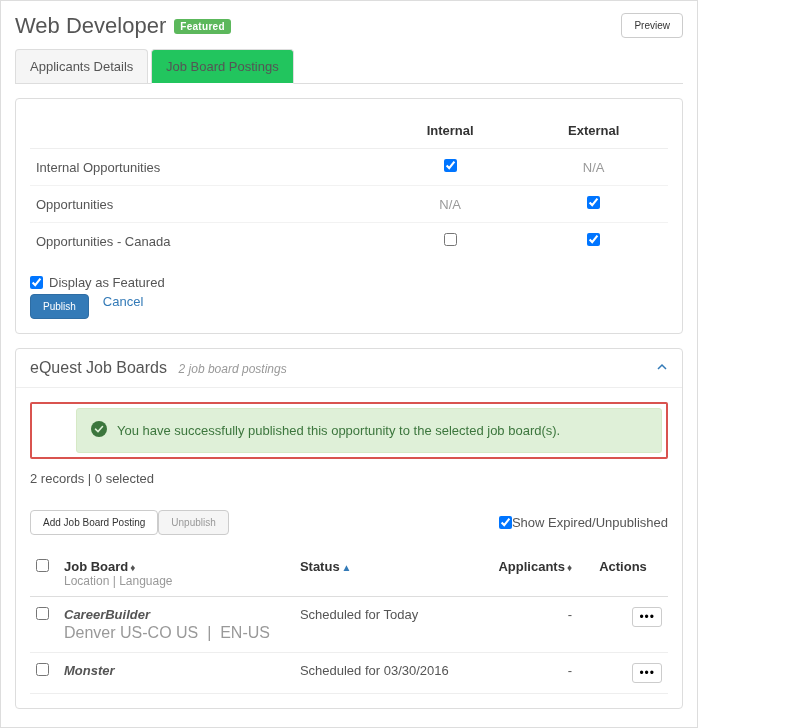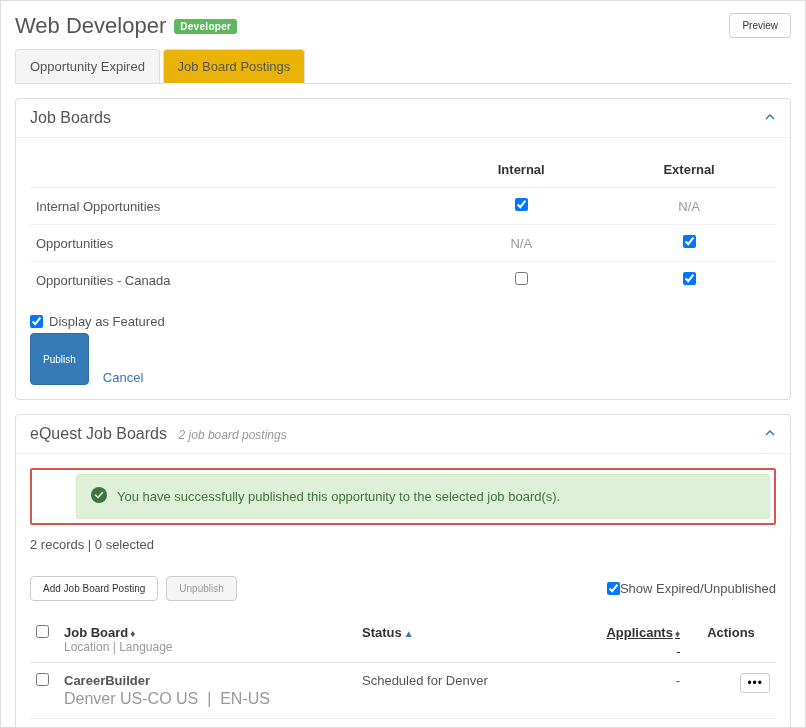--- a/index.html
+++ b/index.html
@@ -1,106 +1,98 @@
 <!DOCTYPE html>
 <html><head>
 <meta charset="utf-8">
 <style>
 * { box-sizing: border-box; margin: 0; padding: 0; }
 body { font-family: "Helvetica Neue", Helvetica, Arial, sans-serif; font-size: 13px; color: #333; background: #fff; }
-.page-container { width: 806px; height: 728px; border: 1px solid #ddd; padding: 12px 14px; overflow: hidden; }
+.page-container { width: 698px; height: 728px; border: 1px solid #ddd; padding: 12px 14px; overflow: hidden; }
 
 
 .page-header { display: flex; justify-content: space-between; align-items: flex-start; margin-bottom: 10px; }
 .header-left { display: flex; align-items: center; gap: 8px; }
 .page-title { font-size: 22px; font-weight: 400; color: #555; }
 .status-badge { background: #5cb85c; color: #fff; font-size: 10px; font-weight: 600; padding: 2px 6px; border-radius: 3px; letter-spacing: 0.3px; }
 .btn { background: #fff; border: 1px solid #ccc; border-radius: 4px; padding: 6px 12px; font-size: 10px; color: #333; cursor: pointer; }
 .btn-primary { background: #337ab7; border-color: #2e6da4; color: #fff; }
 .btn-disabled { background: #f5f5f5; color: #999; cursor: not-allowed; }
 
 
 .tabs { border-bottom: 1px solid #ddd; margin-bottom: 14px; }
 .tab { display: inline-block; padding: 9px 14px; font-size: 13px; color: #555; background: #f5f5f5; border: 1px solid #ddd; border-bottom: none; margin-right: -1px; cursor: pointer; border-radius: 4px 4px 0 0; position: relative; }
-.tab.active { background: #eab308; color: #555; border-bottom: 1px solid #fff; margin-bottom: -1px; }
+.tab.active { background: #22c55e; color: #555; border-bottom: 1px solid #fff; margin-bottom: -1px; }
 
 
 .panel { border: 1px solid #ddd; border-radius: 4px; margin-bottom: 14px; }
 .panel-header { display: flex; justify-content: space-between; align-items: center; padding: 10px 14px; border-bottom: 1px solid #eee; }
 .panel-title { font-size: 16px; font-weight: 400; color: #555; }
 .panel-subtitle { font-size: 12px; color: #999; font-style: italic; margin-left: 8px; }
 .panel-body { padding: 14px; }
 .collapse-icon { color: #337ab7; font-size: 13px; cursor: pointer; }
 
 
 .jb-table { width: 100%; border-collapse: collapse; }
 .jb-table th { font-weight: 600; color: #333; text-align: center; padding: 10px 6px; border-bottom: 1px solid #eee; font-size: 13px; }
 .jb-table th:first-child { text-align: left; }
 .jb-table td { padding: 10px 6px; color: #555; border-bottom: 1px solid #f2f2f2; text-align: center; }
 .jb-table td:first-child { text-align: left; }
 .jb-table tr:last-child td { border-bottom: none; }
 .na-text { color: #999; }
 .cb-row { display: flex; align-items: center; gap: 6px; margin-top: 16px; margin-bottom: 4px; color: #555; }
 .actions-row { display: flex; gap: 14px; }
-.link { color: #337ab7; cursor: pointer; font-size: 13px; margin-top: 37px; }
+.link { color: #337ab7; cursor: pointer; font-size: 13px; }
 
 
 .alert-highlight { border: 2px solid #d9534f; border-radius: 2px; padding: 4px; margin-bottom: 12px; }
 .alert-success { background: #dff0d8; border: 1px solid #d6e9c6; color: #3c763d; padding: 12px 14px; border-radius: 3px; display: flex; align-items: center; gap: 10px; font-size: 13px; margin-left: 40px; }
 .check-icon { width: 16px; height: 16px; }
 
 
 .subhead-row { display: flex; justify-content: space-between; align-items: center; margin-bottom: 14px; color: #555; font-size: 13px; }
 .toolbar-row { display: flex; justify-content: space-between; align-items: center; margin-top: 24px; margin-bottom: 16px; }
-.toolbar-left { display: flex; gap: 8px; justify-content: space-between; }
+.toolbar-left { display: flex; gap: 0; justify-content: space-between; }
 .toolbar-right { display: flex; gap: 0; color: #555; }
 
 
 .list-table { width: 100%; border-collapse: collapse; }
 .list-table th { text-align: left; font-weight: 600; color: #333; padding: 8px 6px 2px 6px; border-bottom: 1px solid #ddd; font-size: 13px; vertical-align: top; }
 .list-table th.right { text-align: center; }
 .th-sub { display: block; font-weight: 400; color: #999; font-size: 12px; padding-bottom: 6px; }
 .list-table td { padding: 10px 6px; color: #555; border-bottom: 1px solid #eee; vertical-align: top; }
-.row-title { font-weight: 600; color: #555; }
+.row-title { font-weight: 600; color: #555; font-style: italic; }
 .row-sub { color: #999; font-size: 16px; margin-top: 2px; }
 .action-btn { border: 1px solid #ccc; border-radius: 3px; padding: 2px 6px; background: #fff; cursor: pointer; font-size: 12px; letter-spacing: 1px; }
 .sort-icon { font-size: 10px; color: #555; margin-left: 2px; }
 .sort-icon.active { color: #337ab7; }
 .cb-col { width: 28px; }
-.app-col { width: 110px; text-align: left; text-decoration: underline; }
+.app-col { width: 110px; text-align: left; }
 .act-col { width: 90px; text-align: right; }
 input[type=checkbox] { margin: 0; }
 </style>
 </head>
 <body>
 
 <div class="page-container">
 
   <div class="page-header">
     <div class="header-left">
       <h1 class="page-title">Web Developer</h1>
-      <span class="status-badge">Developer</span>
+      <span class="status-badge">Featured</span>
     </div>
     <button class="btn">Preview</button>
   </div>
 
   <div class="tabs">
-    <div class="tab">Opportunity Expired</div>
+    <div class="tab">Applicants Details</div>
     <div class="tab active">Job Board Postings</div>
   </div>
 
   <div class="panel">
-    <div class="panel-header">
-      <span class="panel-title">Job Boards</span>
-      <span class="collapse-icon">
-        <svg width="12" height="12" viewBox="0 0 12 12">
-            <path d="M2 8 L6 4 L10 8" stroke="#337ab7" stroke-width="1.5" fill="none"></path>
-          </svg>
-      </span>
-    </div>
     <div class="panel-body">
       <table class="jb-table">
         <thead>
           <tr>
             <th style="width:55%"></th>
             <th>Internal</th>
             <th>External</th>
           </tr>
         </thead>
         <tbody>
@@ -199,21 +191,21 @@
         </thead>
         <tbody>
           <tr>
             <td class="cb-col"><input type="checkbox" style=""></td>
             <td>
               <div class="row-title">CareerBuilder</div>
               <div class="row-sub">
                 <span>Denver US-CO US</span> &nbsp;|&nbsp; <span>EN-US</span>
               </div>
             </td>
-            <td>Scheduled for Denver</td>
+            <td>Scheduled for Today</td>
             <td style="text-align:right">-</td>
             <td style="text-align:right"><button class="action-btn">•••</button></td>
           </tr>
           <tr>
             <td class="cb-col"><input type="checkbox" style=""></td>
             <td>
               <div class="row-title">Monster</div>
 
             </td>
             <td>Scheduled for 03/30/2016</td>

